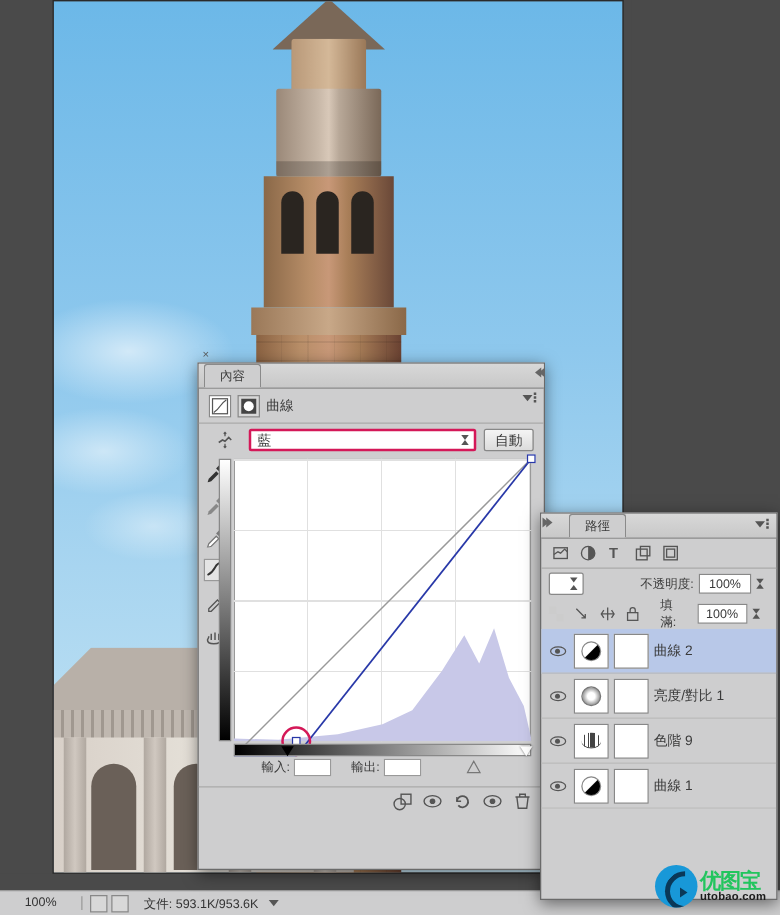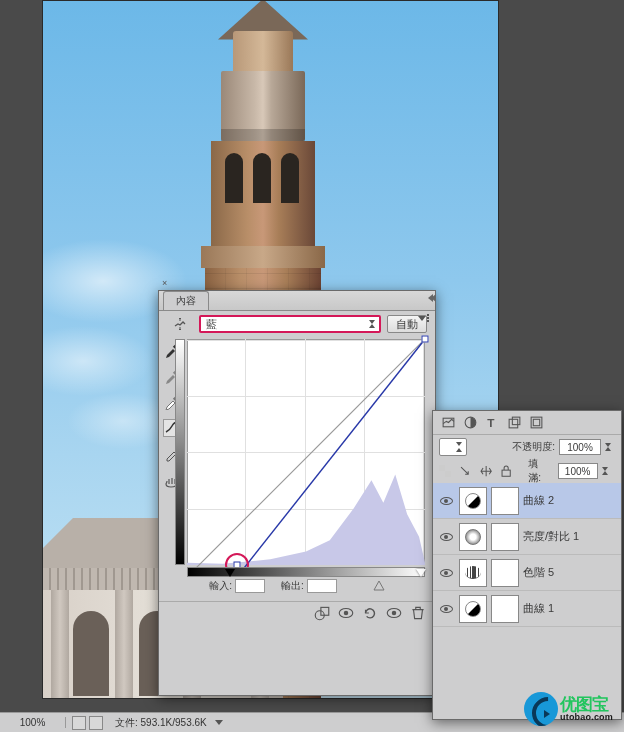--- a/index.html
+++ b/index.html
@@ -154,20 +154,35 @@
   <div style="width:0;height:0;border-left:4px solid transparent;border-right:4px solid transparent;border-top:5px solid #555;margin-left:2px"></div>
 </div>
 
 <div id="properties-panel" class="panel">
   <div class="panel-close">×</div>
   <div class="panel-tab-bar">
     <div class="panel-tab">內容</div>
     <div class="collapse-arr"></div>
   </div>
   <div class="panel-menu-btn" style="top:22px"></div>
+  <div class="prop-header">
+    <div class="hdr-ic active">
+        <svg viewBox="0 0 14 14">
+          <rect x="1" y="1" width="12" height="12" fill="none" stroke="#555"></rect>
+          <path d="M2 12 Q5 10 7 7 T12 2" fill="none" stroke="#555"></path>
+        </svg>
+      </div>
+    <div class="hdr-ic">
+        <svg viewBox="0 0 14 14">
+          <rect x="1" y="1" width="12" height="12" fill="#444"></rect>
+          <circle cx="7" cy="7" r="4" fill="#fff"></circle>
+        </svg>
+      </div>
+    <span>曲線</span>
+  </div>
   <div class="prop-row">
     <div class="tool-ic" style="width:26px">
         <svg viewBox="0 0 16 16">
           <path d="M3 10l3-2 2 1 3-3 2 2" fill="none" stroke="#555" stroke-width="1.3"></path>
           <path d="M8 5l0-3M7 3l1-1 1 1" fill="none" stroke="#555"></path>
           <path d="M8 11l0 3M7 13l1 1 1-1" fill="none" stroke="#555"></path>
         </svg>
       </div>
     <div class="dropdown hl">
         <span>藍</span>
@@ -275,20 +290,25 @@
       </div>
     <div class="ftr-ic">
         <svg viewBox="0 0 16 16">
           <path d="M4 5h8l-1 8h-6z M3 5h10 M6 3h4v2h-4z" fill="none" stroke="#555"></path>
         </svg>
       </div>
   </div>
 </div>
 
 <div id="layers-panel" class="panel">
+  <div class="panel-tab-bar">
+    <div class="collapse-arr" style="right:auto;left:4px;transform:scaleX(-1)"></div>
+    <div class="panel-tab" style="margin-left:18px">路徑</div>
+    <div class="panel-menu-btn"></div>
+  </div>
   <div class="lp-icons-row">
     <div class="lp-ic">
         <svg viewBox="0 0 14 14">
           <rect x="2" y="3" width="10" height="8" fill="none" stroke="#555"></rect>
           <path d="M2 8l3-2 2 1 3-3 2 2" fill="none" stroke="#555"></path>
         </svg>
       </div>
     <div class="lp-ic">
         <svg viewBox="0 0 14 14">
           <circle cx="7" cy="7" r="5" fill="none" stroke="#555"></circle>
@@ -360,21 +380,21 @@
       <div class="thumb adj bc-t"></div>
       <div class="thumb mask"></div>
       <span>亮度/對比 1</span>
     </div>
     <div class="layer-row">
       <div class="eye-col">
           <div class="eye-ic"></div>
         </div>
       <div class="thumb adj levels-t"></div>
       <div class="thumb mask"></div>
-      <span>色階 5</span>
+      <span>色階 9</span>
     </div>
     <div class="layer-row">
       <div class="eye-col">
           <div class="eye-ic"></div>
         </div>
       <div class="thumb adj"></div>
       <div class="thumb mask"></div>
       <span>曲線 1</span>
     </div>
   </div>

